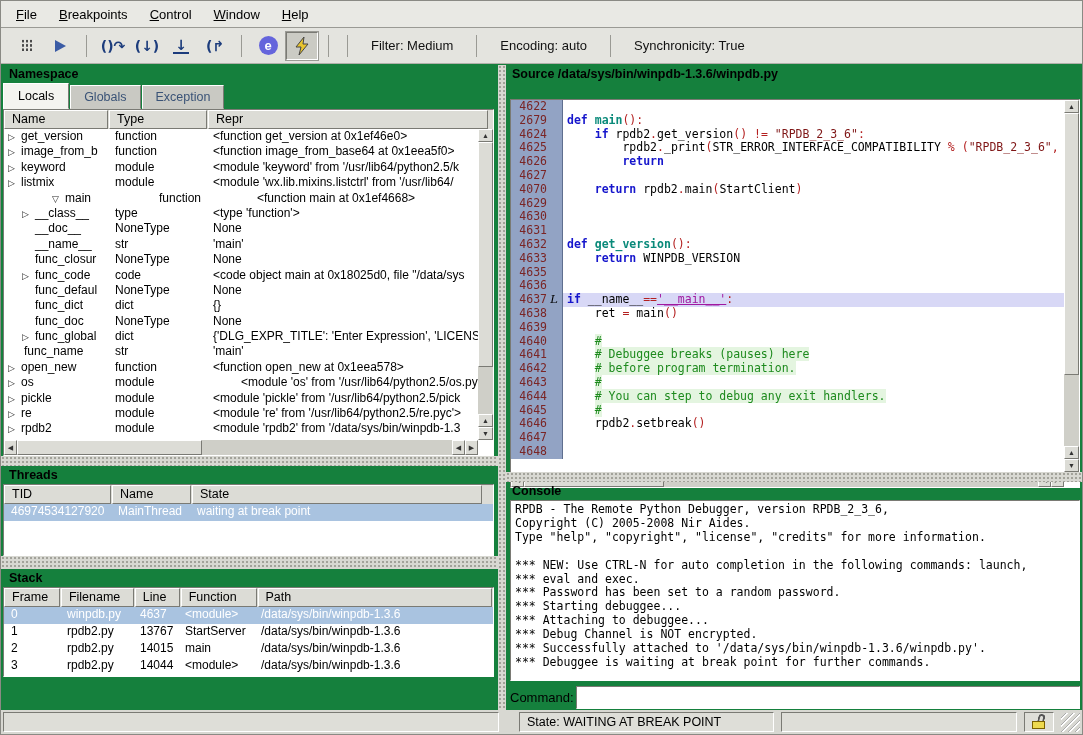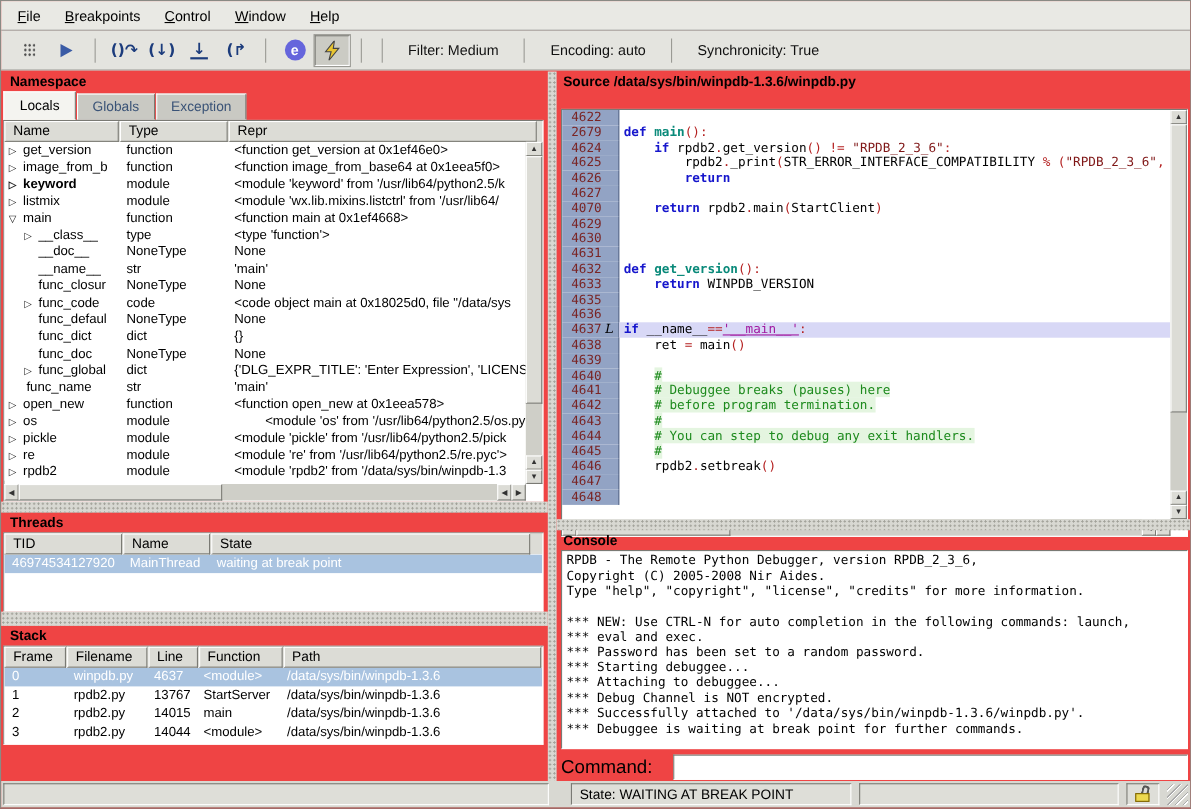--- a/index.html
+++ b/index.html
@@ -1,19 +1,19 @@
 <!DOCTYPE html>
 <html><head>
 <meta charset="utf-8">
 <style>
   * { margin:0; padding:0; box-sizing:border-box; }
   html,body { background:#777; }
   .win {
     width:1083px; height:735px; position:relative; overflow:hidden;
-    background:#ef4444; border:1px solid #8a8a84;
+    background:#15803d; border:1px solid #8a8a84;
     font-family:"Liberation Sans", sans-serif; color:#000;
   }
   
   .menubar { height:27px; display:flex; align-items:center; background:#E9E9E4;
     border-bottom:1px solid #9a9a94; padding-left:4px; }
   .menu-item { display:inline-block; padding:4px 11px; font-size:13px; cursor:default; }
   .menu-item::first-letter { text-decoration:underline; }
   .toolbar { height:36px; display:flex; align-items:center; background:#E4E4DF;
     border-bottom:1px solid #b0b0aa; padding-left:8px; }
   .tbtn { width:32px; height:28px; display:flex; align-items:center; justify-content:center;
@@ -77,21 +77,21 @@
   .seg-f { color:#0A8A7A; font-weight:bold; }
   .seg-s { color:#7F1616; }
   .seg-o { color:#B42020; }
   .seg-c { color:#1D8A1D; background:#E4F5E0; }
   .seg-m { color:#A018A0; text-decoration:underline; }
   
   .console-box { position:absolute; left:4px; right:2px; background:#fff;
     border:1px solid; border-color:#7a7a74 #ffffff #ffffff #7a7a74; overflow:hidden; }
   .console-box pre { font-family:"DejaVu Sans Mono", monospace; font-size:11.5px; line-height:13.9px; padding:2px 0 0 4px; }
   .cmdrow { position:absolute; left:4px; right:2px; height:25px; display:flex; align-items:center; }
-  .cmdrow label { font-size:17px; padding-right:19px;text-align:right; }
+  .cmdrow label { font-size:13px; padding-right:2px;text-align:right; }
   .cmdrow input { flex:1; height:23px; border:1px solid; border-color:#7a7a74 #ffffff #ffffff #7a7a74;
     background:#fff; font-family:"DejaVu Sans Mono", monospace; font-size:12px; padding:0 3px; outline:none; }
   
   .statusbar { position:absolute; left:0; right:0; bottom:0; height:24px; display:flex;
     align-items:center; background:#D8D8D2; padding:2px 2px 2px 2px; gap:7px; }
   .sfield { height:20px; border:1px solid; border-color:#7a7a74 #ffffff #ffffff #7a7a74;
     background:#DEDED8; font-size:12.5px; padding:2px 0 0 7px; white-space:nowrap; overflow:hidden; }
   .lockcell { width:30px; height:20px; border:1px solid; border-color:#7a7a74 #ffffff #ffffff #7a7a74;
     background:#DEDED8; position:relative; }
   .lock-body { position:absolute; left:7px; top:8px; width:13px; height:8px; background:#EDD94F; border:1px solid #7a6000; }
@@ -174,31 +174,31 @@
               <div class="td" style="width: 104px; padding-left: 4px;"><span class="arrow-glyph">▷</span>get_version</div>
               <div class="td" style="width: 98px;">function</div>
               <div class="td" style="width: 280px;">&lt;function get_version at 0x1ef46e0&gt;</div>
             </div>
             <div class="trow" style="height: 15.4px;">
               <div class="td" style="width: 104px; padding-left: 4px;"><span class="arrow-glyph">▷</span>image_from_b</div>
               <div class="td" style="width: 98px;">function</div>
               <div class="td" style="width: 280px;">&lt;function image_from_base64 at 0x1eea5f0&gt;</div>
             </div>
             <div class="trow" style="height: 15.4px;">
-              <div class="td" style="width: 104px; padding-left: 4px; font-weight: bold;"><span class="arrow-glyph">▷</span>keyword</div>
+              <div class="td" style="width: 104px; padding-left: 4px;"><span class="arrow-glyph">▷</span>keyword</div>
               <div class="td" style="width: 98px;">module</div>
               <div class="td" style="width: 280px;">&lt;module 'keyword' from '/usr/lib64/python2.5/k</div>
             </div>
             <div class="trow" style="height: 15.4px;">
               <div class="td" style="width: 104px; padding-left: 4px;"><span class="arrow-glyph">▷</span>listmix</div>
               <div class="td" style="width: 98px;">module</div>
               <div class="td" style="width: 280px;">&lt;module 'wx.lib.mixins.listctrl' from '/usr/lib64/</div>
             </div>
             <div class="trow" style="height: 15.4px;">
-              <div class="td" style="width: 104px; padding-left: 4px;"><span class="arrow-glyph">▽</span>main</div>
+              <div class="td" style="width: 104px; padding-left: 4px; margin-left: 44px;"><span class="arrow-glyph">▽</span>main</div>
               <div class="td" style="width: 98px;">function</div>
               <div class="td" style="width: 280px;">&lt;function main at 0x1ef4668&gt;</div>
             </div>
             <div class="trow" style="height: 15.4px;">
               <div class="td" style="width: 104px; padding-left: 18px;"><span class="arrow-glyph">▷</span>__class__</div>
               <div class="td" style="width: 98px;">type</div>
               <div class="td" style="width: 280px;">&lt;type 'function'&gt;</div>
             </div>
             <div class="trow" style="height: 15.4px;">
               <div class="td" style="width: 104px; padding-left: 18px;"><span class="arrow-glyph"></span>__doc__</div>

